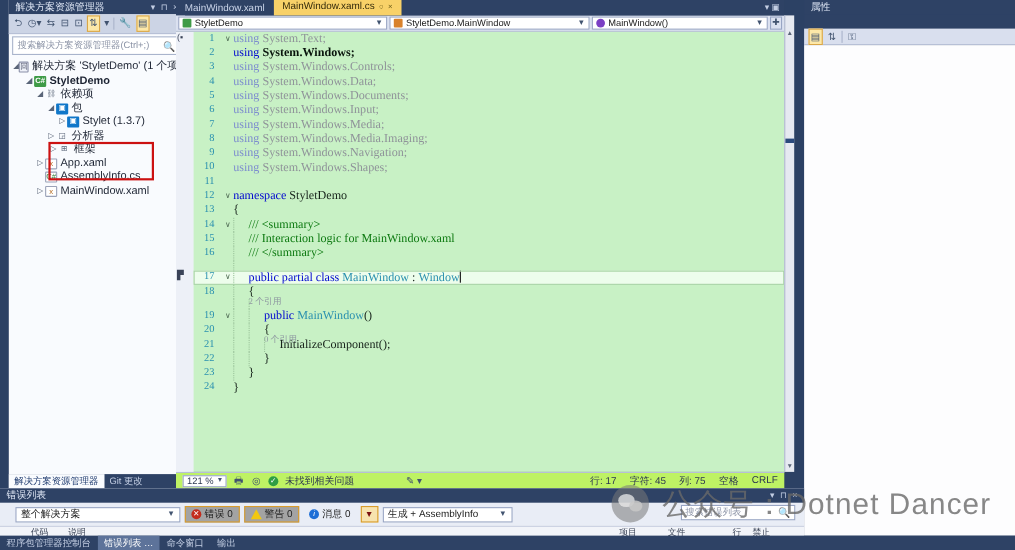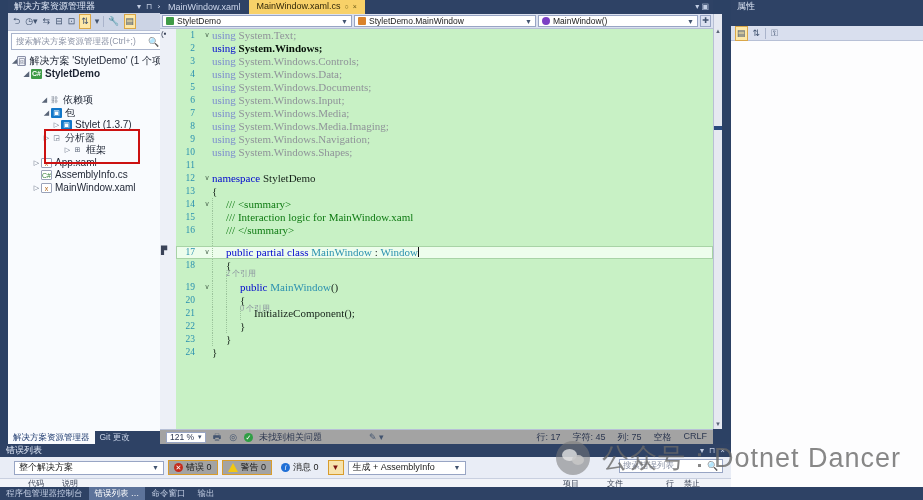--- a/index.html
+++ b/index.html
@@ -70,21 +70,21 @@
   .c-kwdim { color:#7d8dce; }
   .c-dim { color:#8f9399; }
   .c-plain { color:#16221a; }
   .c-plainb { color:#08130b; font-weight:bold; }
   .c-type { color:#2b91af; }
   .c-comment { color:#0e7a12; }
   .c-lens { color:#8d96a0; font-size:8px;margin-top:32px; }
   .crow.current { background:#edfdec; outline:1px solid #a8d3a6; outline-offset:-1px; }
   .cursor { display:inline-block; width:1px; height:11px; background:#111; vertical-align:-2px; }
 
-  .ed-status { height:15px; background:#a3a3a3; border-top:1px solid #b7c0d6; display:flex; align-items:center; font-size:9px; color:#2c3750; padding:0 6px; gap:6px; }
+  .ed-status { height:15px; background:#bef264; border-top:1px solid #b7c0d6; display:flex; align-items:center; font-size:9px; color:#2c3750; padding:0 6px; gap:6px; }
   .zoom-box { background:#fff; border:1px solid #98a5c4; height:11px; line-height:10px; padding:0 3px; font-size:8.5px; display:flex; gap:4px; align-items:center; }
   .okdot { width:9px; height:9px; border-radius:50%; background:#2f9e44; color:#fff; font-size:7px; line-height:9px; text-align:center; }
   .ed-status .right { margin-left:auto; display:flex; gap:12px; font-size:9px; }
 
   
   .vscroll { position:absolute; left:713px; top:14px; width:9px; height:415px; background:#e6e9f1; border-left:1px solid #b8c0d4; font-size:6px; color:#5a6578; text-align:center; }
   .vscroll .up { position:absolute; top:14px; left:0; right:0; }
   .vscroll .dn { position:absolute; bottom:2px; left:0; right:0; }
   .vscroll .mark { position:absolute; top:112px; left:0; width:8px; height:4px; background:#2b4a7d; }
   .right-panel { position:absolute; left:731px; top:0; width:192px; height:487px; background:#2e4265; display:flex; flex-direction:column; }
@@ -156,41 +156,41 @@
     <div class="tree-row" style="padding-left: 4px;">
           <span class="exp">◢</span>
           <span class="ti ti-solution">回</span>
           <span>解决方案 'StyletDemo' (1 个项目, 共 1 个)</span>
         </div>
         <div class="tree-row bold" style="padding-left: 14px;">
           <span class="exp">◢</span>
           <span class="ti ti-csproj">C#</span>
           <span>StyletDemo</span>
         </div>
-        <div class="tree-row" style="padding-left: 32px; margin-top: 14px;">
+        <div class="tree-row" style="padding-left: 24px;">
           <span class="exp">◢</span>
           <span class="ti ti-deps">⛓</span>
           <span>依赖项</span>
         </div>
         <div class="tree-row" style="padding-left: 34px;">
           <span class="exp">◢</span>
           <span class="ti ti-nuget">▣</span>
           <span>包</span>
         </div>
         <div class="tree-row" style="padding-left: 44px;">
           <span class="exp">▷</span>
           <span class="ti ti-nuget">▣</span>
           <span>Stylet (1.3.7)</span>
         </div>
         <div class="tree-row" style="padding-left: 34px;">
           <span class="exp">▷</span>
           <span class="ti ti-analyzer">◲</span>
           <span>分析器</span>
         </div>
-        <div class="tree-row" style="padding-left: 47px; margin-left: 8px;">
+        <div class="tree-row" style="padding-left: 36px;">
           <span class="exp">▷</span>
           <span class="ti ti-framework">⊞</span>
           <span>框架</span>
         </div>
         <div class="tree-row" style="padding-left: 24px;">
           <span class="exp">▷</span>
           <span class="ti ti-xaml">x</span>
           <span>App.xaml</span>
         </div>
         <div class="tree-row" style="padding-left: 24px;">

